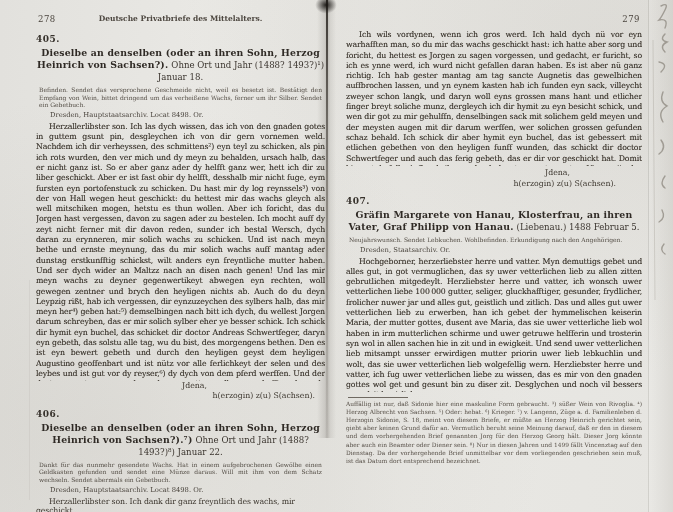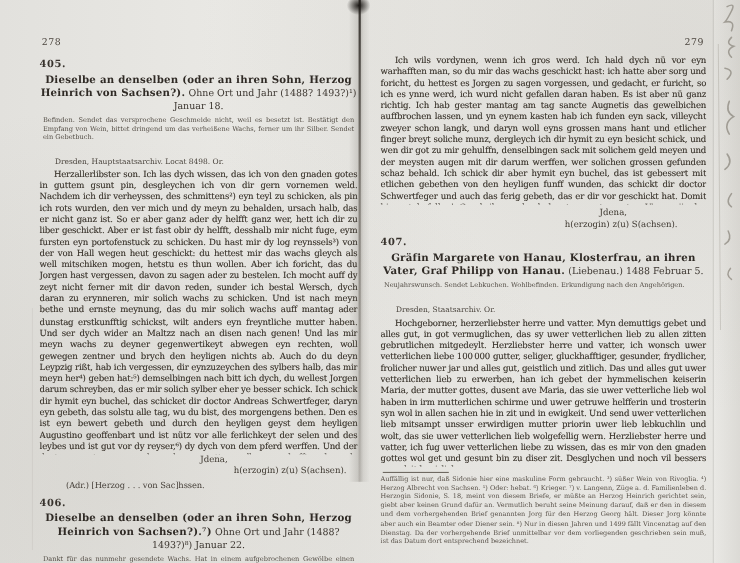--- a/index.html
+++ b/index.html
@@ -9,33 +9,33 @@
       radial-gradient(ellipse at 15% 85%, rgba(175,171,162,0.20), transparent 55%),
       radial-gradient(ellipse at 90% 10%, rgba(175,171,162,0.18), transparent 50%),
       linear-gradient(to right,#e2e1dd 0%,#e9e8e4 30%,#e7e6e2 48%,#e9e8e4 60%,#e6e5e1 100%);
     font-family:"DejaVu Serif","Liberation Serif",serif;
     color:#423c35;
   }
   .page{position:absolute;top:14px;}
   .page-left{left:36px;width:289px;}
   .page-right{left:346px;width:296px;}
 
-  .pagehead{position:relative;height:13px;font-size:8px;color:#4a443d;margin-top:20px;}
+  .pagehead{position:relative;height:13px;font-size:8px;color:#4a443d;}
   .pagehead .pageno{position:absolute;top:0;font-size:8.5px;letter-spacing:0.5px;}
   .pagehead .pageno.outer-left{left:2px;}
   .pagehead .pageno.outer-right{right:2px;}
   .pagehead .running{display:block;text-align:center;font-weight:bold;font-size:7.5px;color:#4e4841;}
 
   .secnum{text-align:left;font-weight:bold;font-size:9px;margin-top:7px;letter-spacing:0.5px;color:#37322c;}
   .heading{text-align:center;font-size:9.3px;line-height:12px;margin-top:3px;color:#2f2a25;}
   .heading .hb{font-weight:bold;letter-spacing:0.2px;}
   .heading .hr{font-weight:normal;font-size:8.6px;color:#3b352f;}
 
   .regest{font-size:6px;line-height:7.6px;text-align:justify;margin-top:3px;padding:0 3px;color:#534d45;}
-  .archive{font-size:6.8px;margin-top:14px;padding-left:14px;color:#4a443d;}
+  .archive{font-size:6.8px;margin-top:2px;padding-left:14px;color:#4a443d;}
 
   .body-text{
     font-size:7.8px;line-height:10.3px;letter-spacing:-0.15px;
     text-align:justify;margin-top:3px;overflow:hidden;color:#3d372f;
     text-shadow:0 0 0.4px rgba(70,64,56,0.5);
   }
   .body-text .indent{display:inline-block;width:13px;}
   .bt-left{height:259px;}
   .bt-right1{height:136px;}
   .bt-right2{height:135px;}
@@ -73,34 +73,34 @@
   .scribbles{position:absolute;right:0;top:0;}
 </style>
 </head>
 <body>
 
 <div class="scan">
 
   <div class="page page-left">
     <div class="pagehead">
       <span class="pageno outer-left">278</span>
+      <span class="running">Deutsche Privatbriefe des Mittelalters.</span>
     </div>
 
     <div class="secnum">405.</div>
     <div class="heading"><span class="hb">Dieselbe an denselben (oder an ihren Sohn, Herzog Heinrich von Sachsen?).</span> <span class="hr">Ohne Ort und Jahr (1488? 1493?)¹) Januar 18.</span></div>
     <div class="regest">Befinden. Sendet das versprochene Geschmeide nicht, weil es besetzt ist. Bestätigt den Empfang von Wein, bittet dringend um das verheißene Wachs, ferner um ihr Silber. Sendet ein Gebetbuch.</div>
     <div class="archive">Dresden, Hauptstaatsarchiv. Locat 8498. Or.</div>
 
     <div class="body-text bt-left"><span class="indent"></span><span>Herzallerlibster son. Ich las dych wissen, das ich von den gnaden gotes in guttem gsunt pin, desgleychen ich von dir gern vornemen weld. Nachdem ich dir verheyssen, des schmittens²) eyn teyl zu schicken, als pin ich rots wurden, den ver mich und dy meyn zu behalden, ursach halb, das er nicht ganz ist. So er aber ganz ader dy helfft ganz wer, hett ich dir zu liber geschickt. Aber er ist fast obir dy helfft, desshalb mir nicht fuge, eym fursten eyn portofenstuck zu schicken. Du hast mir dy log reynssels³) von der von Hall wegen heut geschickt: du hettest mir das wachs gleych als well mitschiken mogen, hetstu es thun wollen. Aber ich foricht, das du Jorgen hast vergessen, davon zu sagen ader zu bestelen. Ich mocht auff dy zeyt nicht ferner mit dir davon reden, sunder ich bestal Wersch, dych daran zu erynneren, mir solich wachs zu schicken. Und ist nach meyn bethe und ernste meynung, das du mir solich wachs auff mantag ader dunstag erstkunfftig schickst, wilt anders eyn freyntliche mutter haben. Und ser dych wider an Maltzz nach an disen nach genen! Und las mir meyn wachs zu deyner gegenwertikeyt abwegen eyn rechten, woll gewegen zentner und brych den heyligen nichts ab. Auch do du deyn Leypzig rißt, hab ich vergessen, dir eynzuzeychen des sylbers halb, das mir meyn her⁴) geben hat:⁵) demselbingen nach bitt ich dych, du wellest Jorgen darum schreyben, das er mir solich sylber eher ye besser schick. Ich schick dir hymit eyn buchel, das schicket dir doctor Andreas Schwertfeger, daryn eyn gebeth, das solstu alle tag, wu du bist, des morgengens bethen. Den es ist eyn bewert gebeth und durch den heyligen geyst dem heyligen Augustino geoffenbart und ist nütz vor alle ferlichkeyt der selen und des leybes und ist gut vor dy reyser,⁶) dy dych von dem pferd werffen. Und der doctor meynt, es sey auch sunderwar gutt vor alle seynschafft und vor dy feynt, dy dych zu irem zorn betreten mochten. Domit bis got befollen! Geschryben eylen freytag nach Antonii.</span></div>
 
     <div class="sig sig-left">
       <div class="name">Jdena,</div>
       <div class="title">h(erzogin) z(u) S(achsen).</div>
     </div>
-    <div class="addr">(Adr.) [Herzog . . . von Sac]hssen.</div>
 
     <div class="secnum">406.</div>
     <div class="heading"><span class="hb">Dieselbe an denselben (oder an ihren Sohn, Herzog Heinrich von Sachsen?).⁷)</span> <span class="hr">Ohne Ort und Jahr (1488? 1493?)⁸) Januar 22.</span></div>
     <div class="regest">Dankt für das nunmehr gesendete Wachs. Hat in einem aufgebrochenen Gewölbe einen Geldkasten gefunden und sendet eine Münze daraus. Will mit ihm von dem Schatz wechseln. Sendet abermals ein Gebetbuch.</div>
     <div class="archive">Dresden, Hauptstaatsarchiv. Locat 8498. Or.</div>
     <div class="body-line"><span class="indent"></span><span>Herzallerlibster son. Ich dank dir ganz freyntlich des wachs, mir geschickt.</span></div>
 
   </div>
 
   <div class="page page-right">

